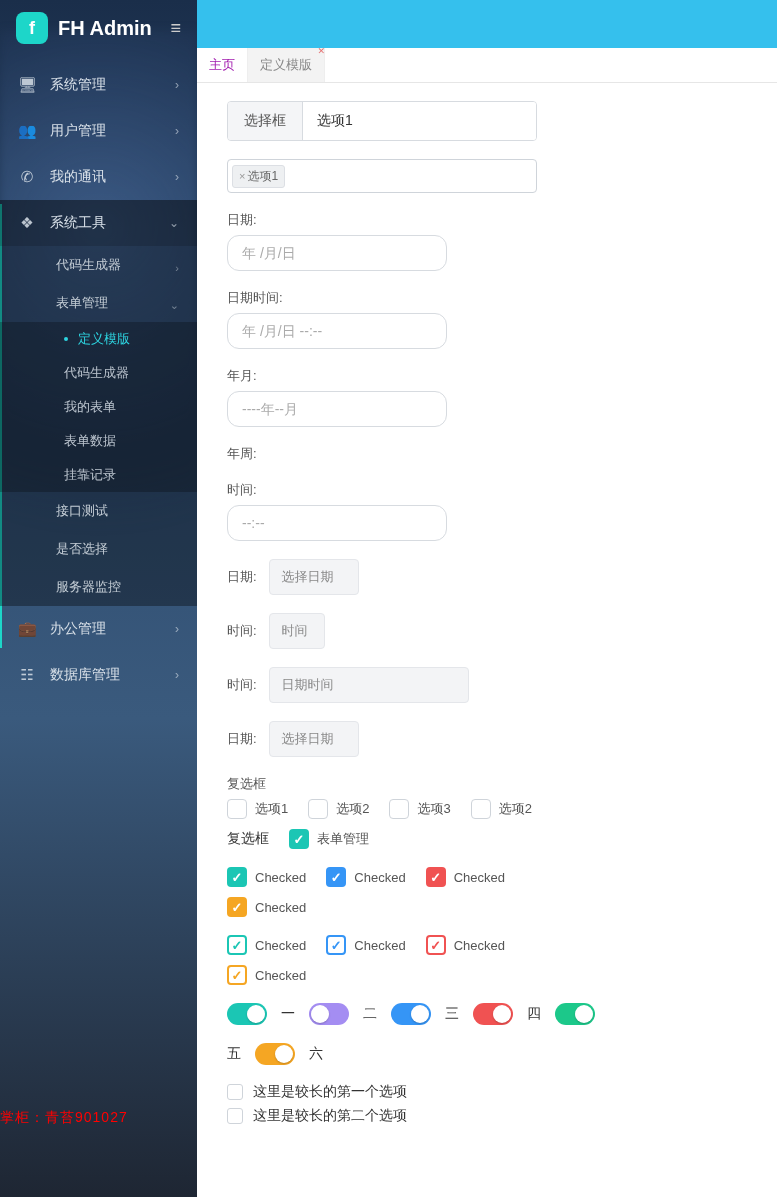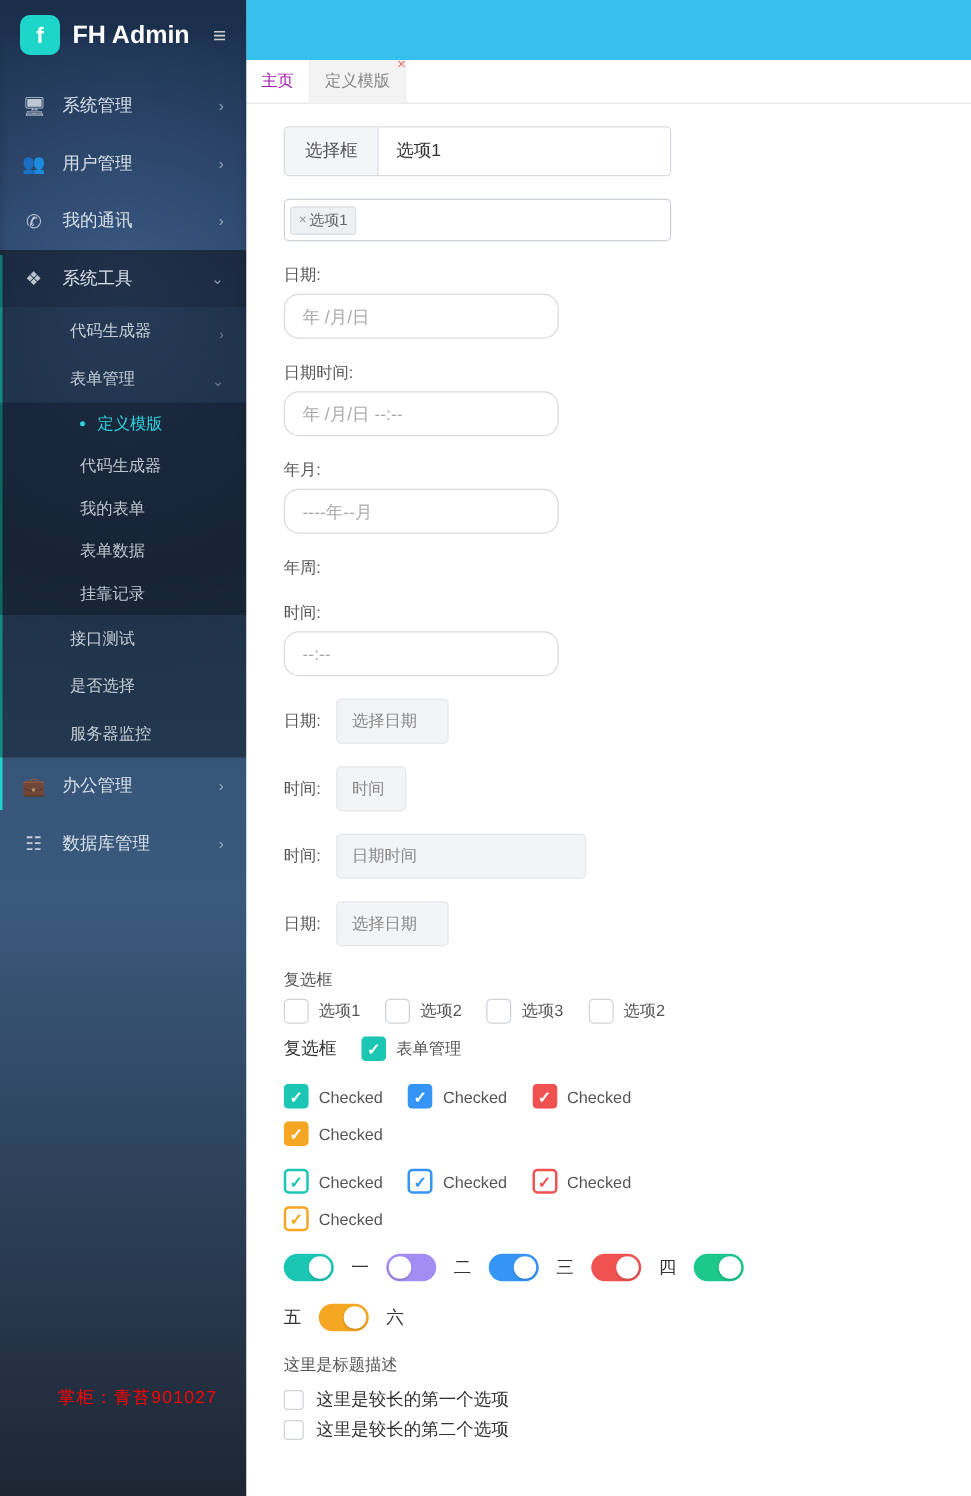--- a/index.html
+++ b/index.html
@@ -21,21 +21,21 @@
 .nav-item .ico { width: 18px; text-align: center; font-size: 15px; opacity: 0.85; }
 .nav-item .lbl { flex: 1; }
 .nav-item .chev { font-size: 12px; opacity: 0.6; }
 .sub { list-style: none; background: rgba(0,0,0,0.35); }
 .sub-item { display: flex; align-items: flex-end; padding: 10px 18px 10px 56px; gap: 10px; cursor: pointer; color: #c5ced6; font-size: 13px; }
 .sub-item .chev { margin-left: auto; font-size: 11px; opacity: 0.5; }
 .sub3 { list-style: none; background: rgba(0,0,0,0.25); }
 .sub3-item { display: flex; align-items: center; padding: 8px 18px 8px 64px; gap: 10px; cursor: pointer; color: #bcc5cf; font-size: 13px; }
 .sub3-item.active { color: #2dd4e0; }
 .sub3-item .dot { width: 4px; height: 4px; border-radius: 50%; background: currentColor; }
-.footer-watermark { position: absolute; bottom: 70px; left: 0; color: #ff0000; font-size: 14px; font-weight: 400; letter-spacing: 1px; padding-left: 46px; }
+.footer-watermark { position: absolute; bottom: 70px; left: 0; color: #ff0000; font-size: 14px; font-weight: 400; letter-spacing: 1px; }
 .left-border-accent { position: absolute; left: 0; top: 204px; width: 2px; height: 444px; background: #1dd6c9; }
 
 
 .main { flex: 1; display: flex; flex-direction: column; background: #fff; }
 .topbar { height: 48px; background: #35c0ed; }
 .tabs { display: flex; background: #fff; border-bottom: 1px solid #e6e6e6; font-size: 13px; }
 .tab { padding: 8px 12px; border-right: 1px solid #eee; cursor: pointer; color: #a21caf; position: relative; }
 .tab.active { background: #f3f3f3; color: #888; }
 .tab .close { position: absolute; top: -2px; right: -1px; font-size: 9px; color: #e67373; cursor: pointer; }
 
@@ -334,21 +334,20 @@
           <span>四</span>
         <span class="switch sw-green on"></span>
       </div>
       <div class="row switchline">
         <span>五</span>
         <span class="switch sw-amber on"></span>
         <span>六</span>
       </div>
 
       <div class="row">
-        <div class="desc-title">这里是标题描述</div>
         <div class="optline">
           <span class="rbox"></span>
           <span>这里是较长的第一个选项</span>
         </div>
         <div class="optline">
           <span class="rbox"></span>
           <span>这里是较长的第二个选项</span>
         </div>
       </div>
 

